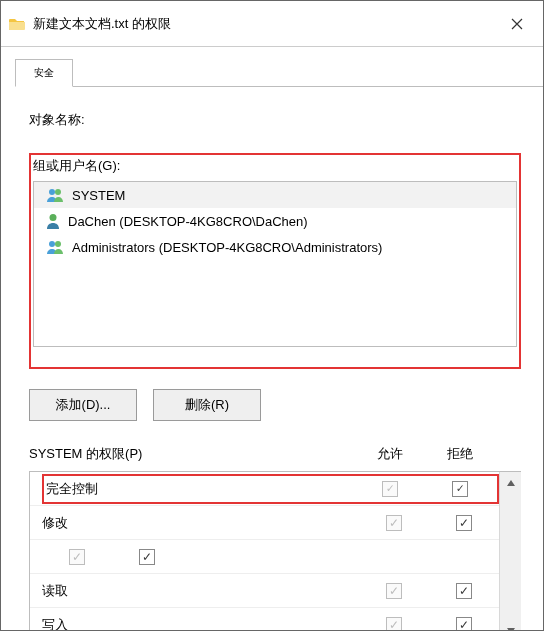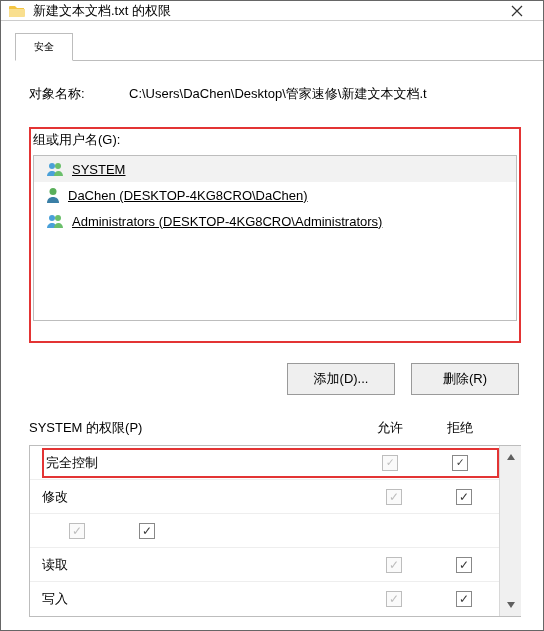--- a/index.html
+++ b/index.html
@@ -10,21 +10,21 @@
     background: #fff;
     color: #000;
     width: 544px;
     height: 631px;
     overflow: hidden;
     border: 1px solid #666;
   }
   .titlebar {
     display: flex;
     align-items: center;
-    height: 20px;
+    height: 46px;
     padding: 0 4px 0 8px;
     border-bottom: 1px solid #ccc;
     background: #fff;
   }
   .titlebar .folder-icon {
     width: 16px; height: 14px;
     margin-right: 8px;
   }
   .titlebar .title { flex: 1; font-size: 13px; }
   .titlebar .close {
@@ -63,28 +63,26 @@
     border-top: 1px solid #bdbdbd;
     background: #fff;
     height: 166px;
     overflow: auto;
   }
   .list-item {
     display: flex;
     align-items: center;
     padding: 5px 10px 5px 12px;
     gap: 8px;
-    text-decoration: underline;
   }
   .list-item.selected { background: #f2f2f2; }
   .people-icon { width: 18px; height: 16px; flex: none; }
   .person-icon { width: 14px; height: 16px; flex: none; }
   .btnrow {
     display: flex;
-    justify-content: flex-end;
     gap: 16px;
     margin: 14px 2px 24px 0;
   }
   .btn {
     width: 108px; height: 32px;
     border: 1px solid #9a9a9a;
     background: #efefef;
     font-size: 13px;
     display: flex; align-items: center; justify-content: center;
     cursor: pointer;
@@ -171,21 +169,20 @@
 </div>
 
 <div class="tabrow">
   <div class="tab">安全</div>
 </div>
 
 <div class="content">
 
   <div class="row-objname">
     <span class="label">对象名称:</span>
-    <span class="value">C:\Users\DaChen\Desktop\管家速修\新建文本文档.t</span>
   </div>
 
   <div class="red-box">
     <div class="group-label">组或用户名(G):</div>
     <div class="listbox" id="groups-list">
         <div class="list-item selected">
           <span class="people-icon"><svg viewBox="0 0 18 16">
               <circle cx="6" cy="5" r="3" fill="#4aa0d8"></circle>
               <circle cx="12" cy="5" r="3" fill="#6bbf6b"></circle>
               <path d="M1 15c0-3 2.5-5 5-5s5 2 5 5z" fill="#4aa0d8"></path>

